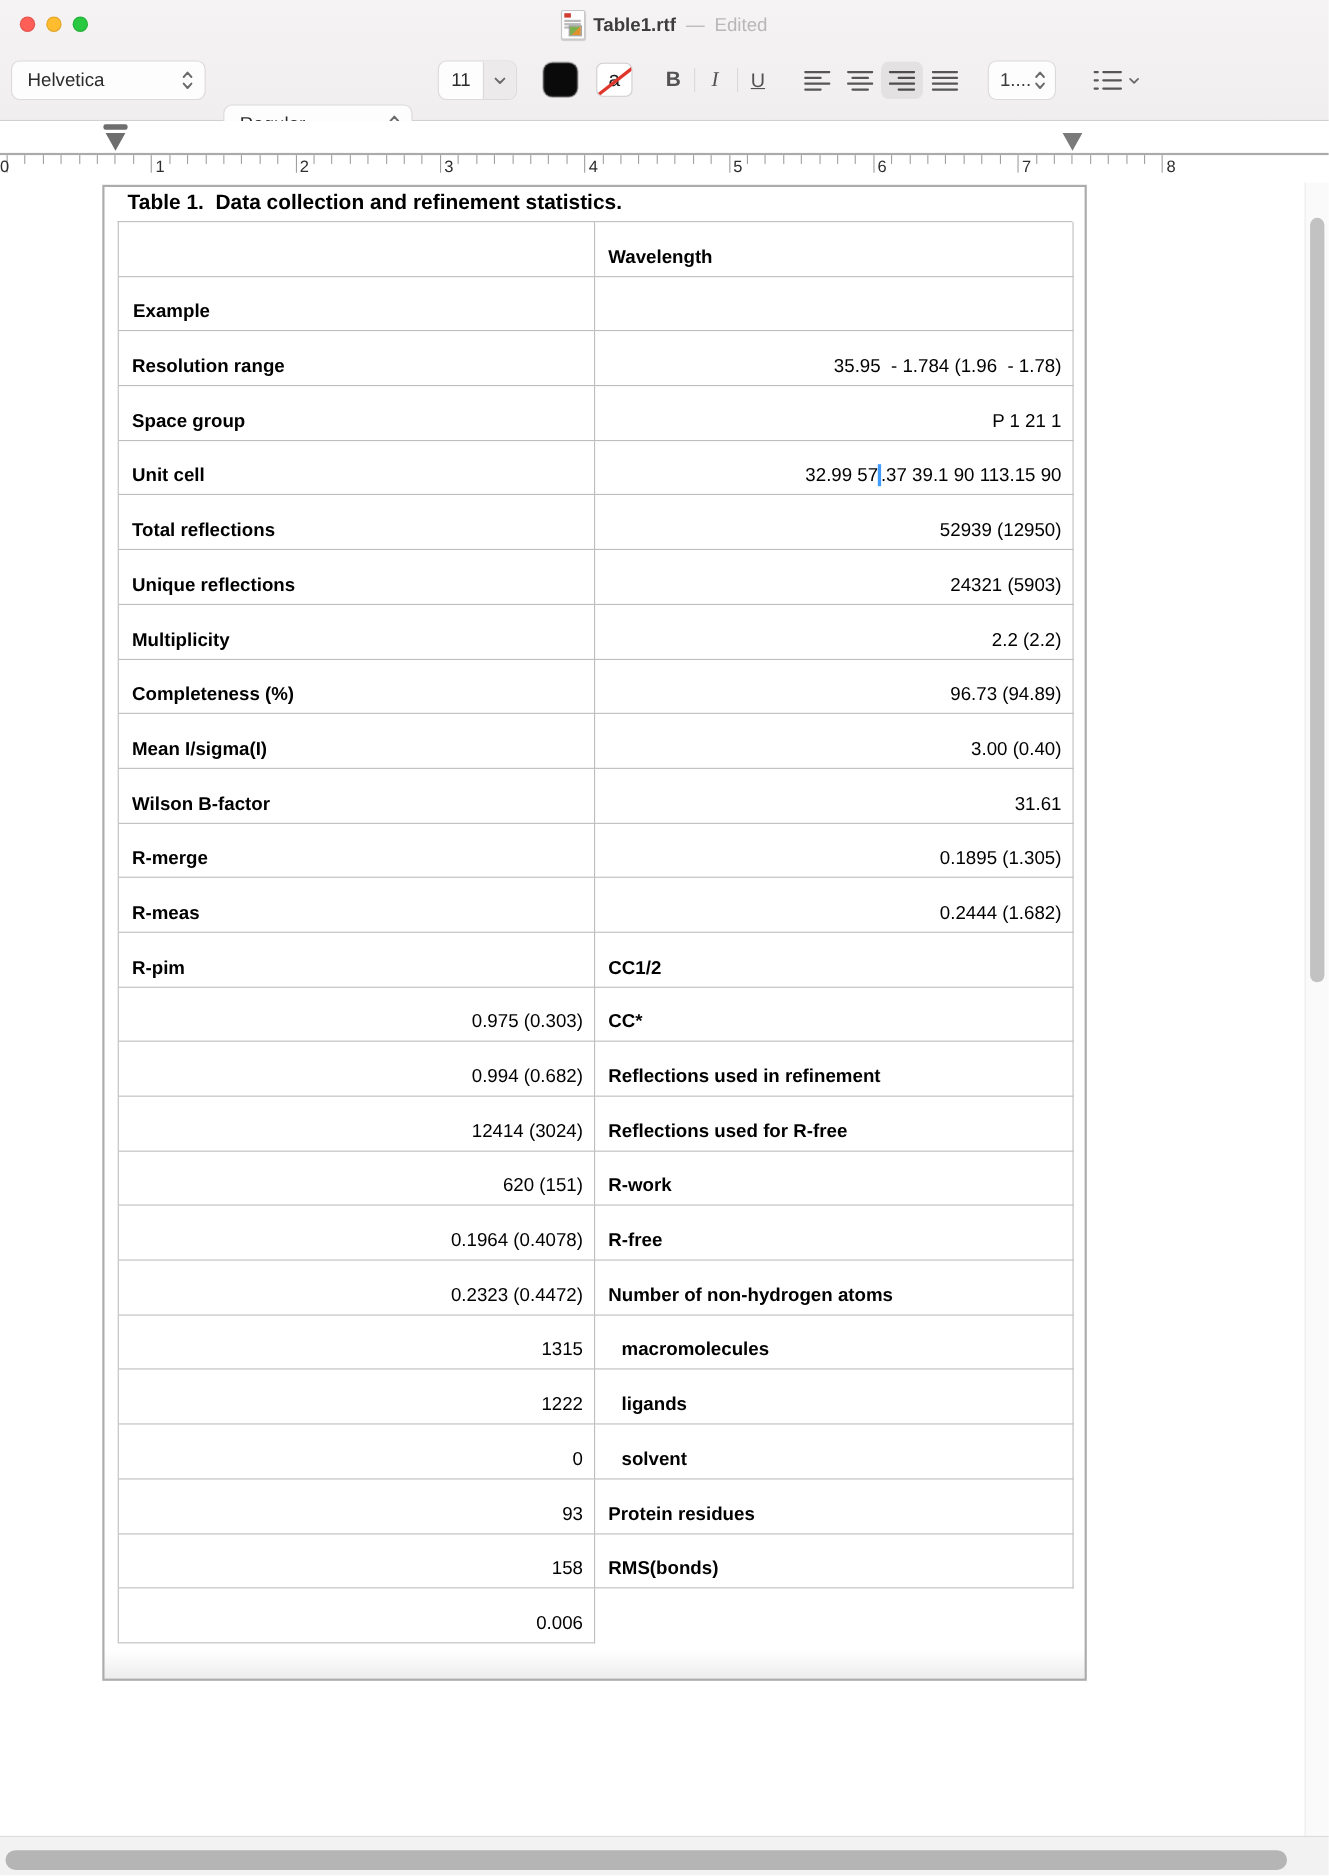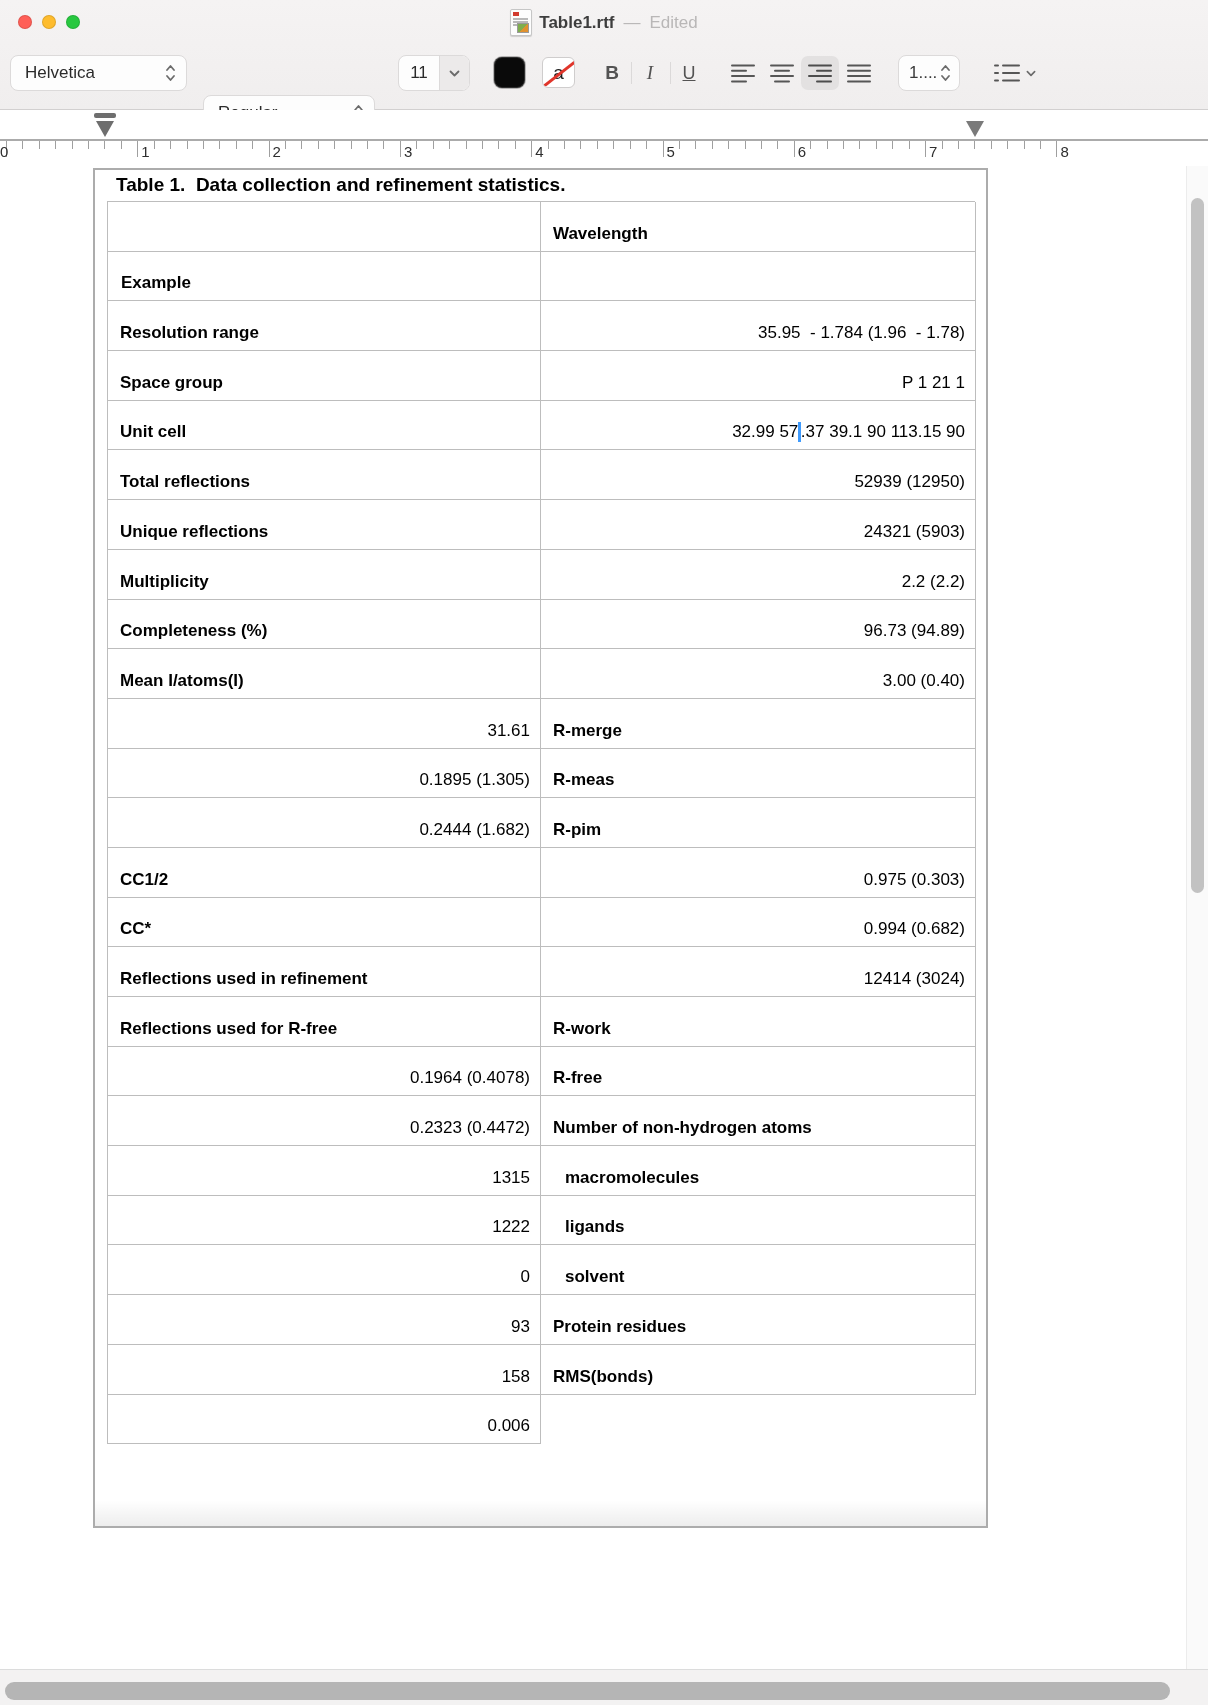--- a/index.html
+++ b/index.html
@@ -323,43 +323,45 @@
 
   <div class="cell lab">Unique reflections</div>
   <div class="cell val">24321 (5903)</div>
 
   <div class="cell lab">Multiplicity</div>
   <div class="cell val">2.2 (2.2)</div>
 
   <div class="cell lab">Completeness (%)</div>
   <div class="cell val">96.73 (94.89)</div>
 
-  <div class="cell lab">Mean I/atoms(I)</div>
+  <div class="cell lab">Mean I/sigma(I)</div>
   <div class="cell val">3.00 (0.40)</div>
 
+  <div class="cell lab">Wilson B-factor</div>
   <div class="cell val">31.61</div>
 
   <div class="cell lab">R-merge</div>
   <div class="cell val">0.1895 (1.305)</div>
 
   <div class="cell lab">R-meas</div>
   <div class="cell val">0.2444 (1.682)</div>
 
   <div class="cell lab">R-pim</div>
 
   <div class="cell lab">CC1/2</div>
   <div class="cell val">0.975 (0.303)</div>
 
   <div class="cell lab">CC*</div>
   <div class="cell val">0.994 (0.682)</div>
 
   <div class="cell lab">Reflections used in refinement</div>
   <div class="cell val">12414 (3024)</div>
 
   <div class="cell lab">Reflections used for R-free</div>
+  <div class="cell val">620 (151)</div>
 
   <div class="cell lab">R-work</div>
   <div class="cell val">0.1964 (0.4078)</div>
 
   <div class="cell lab">R-free</div>
   <div class="cell val">0.2323 (0.4472)</div>
 
   <div class="cell lab">Number of non-hydrogen atoms</div>
   <div class="cell val">1315</div>
 

